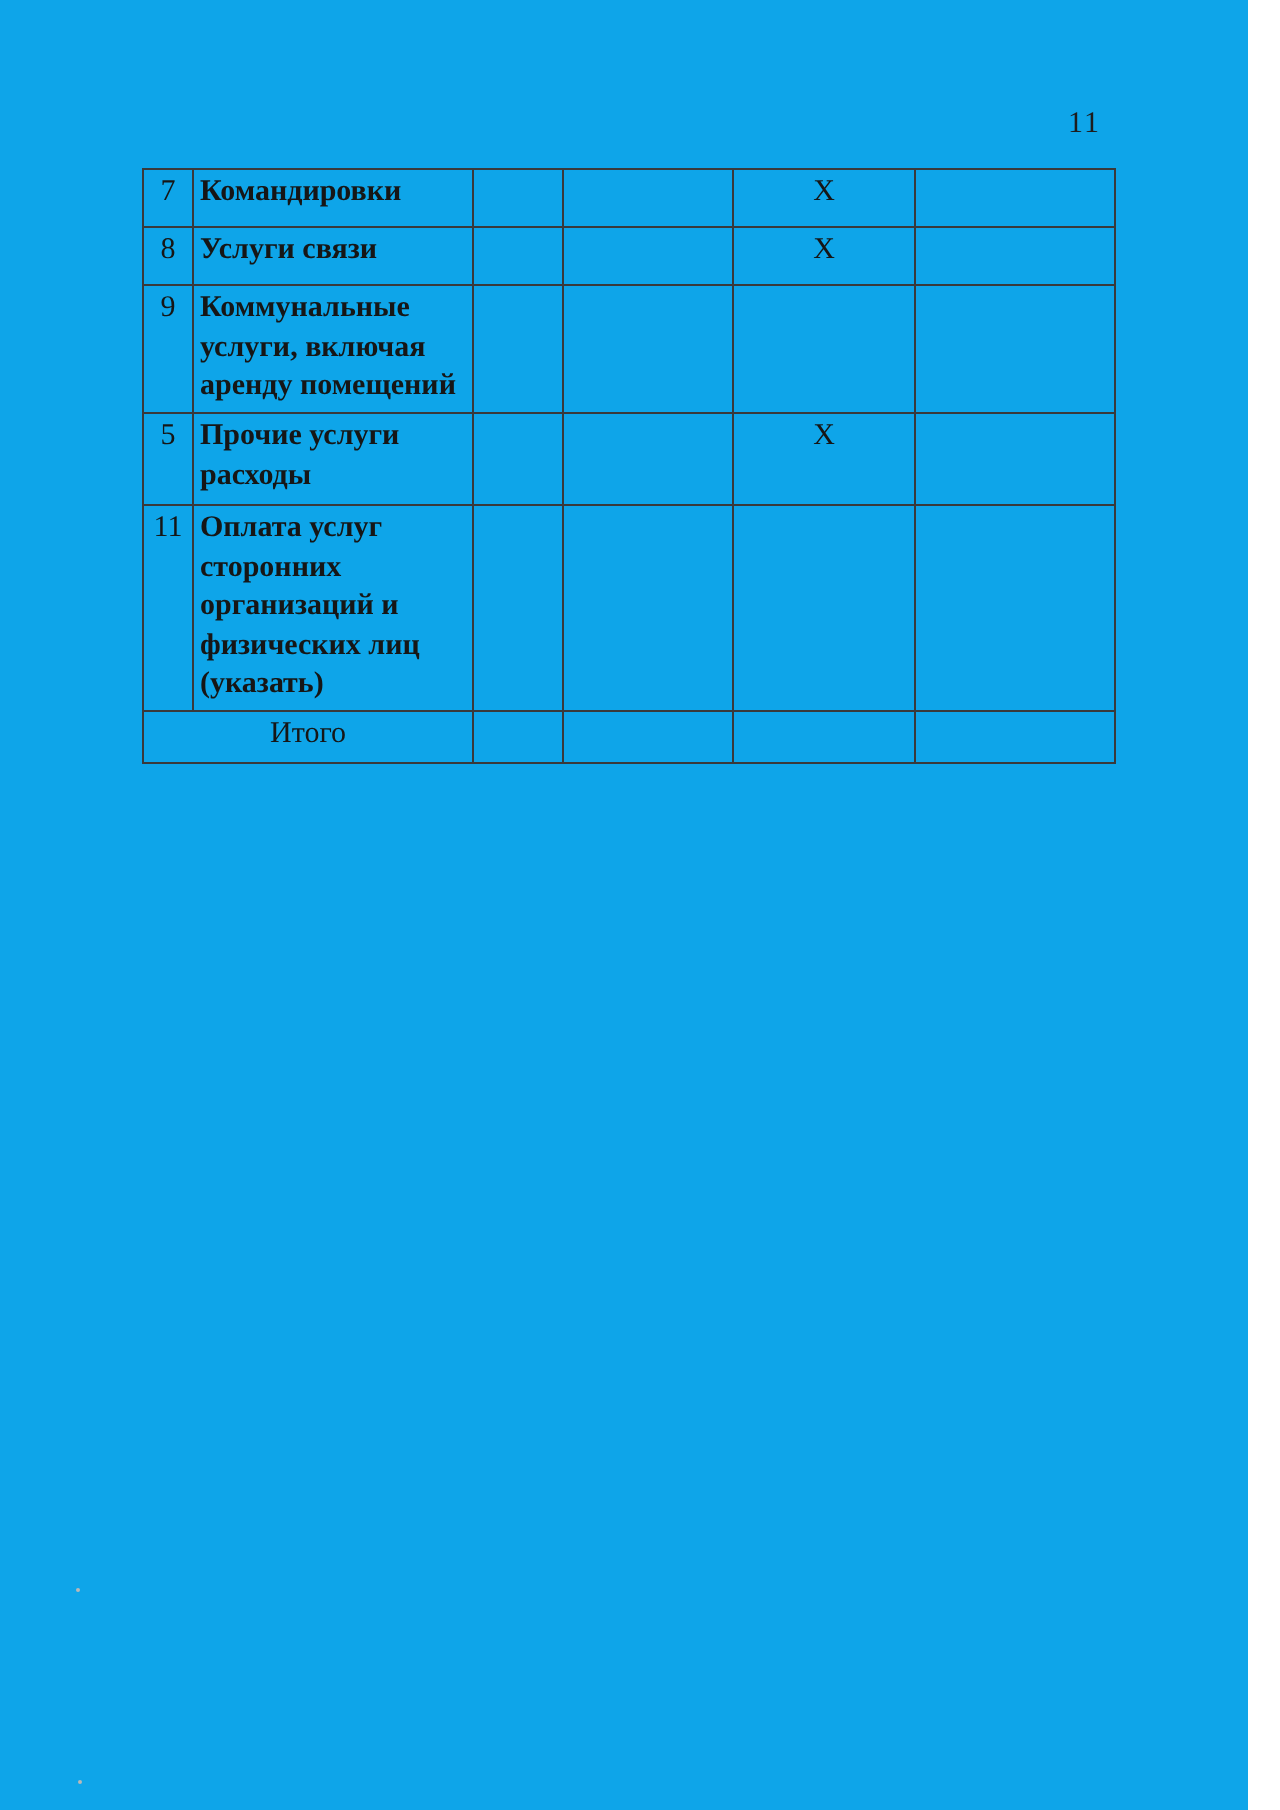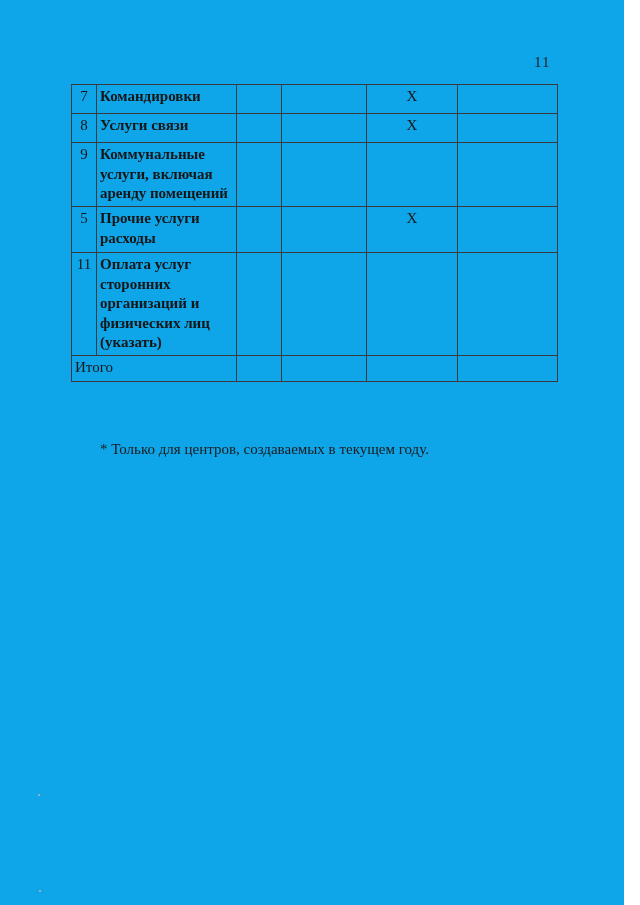--- a/index.html
+++ b/index.html
@@ -59,20 +59,21 @@
   tr.r-8  { height: 29px; }
   tr.r-9  { height: 64px; }
   tr.r-10 { height: 46px; }
   tr.r-11 { height: 95px; }
   tr.r-12 { height: 47px; }
   tr.r-total { height: 26px; }
   td.total-cell {
     vertical-align: middle;
     padding-left: 3px;
     font-size: 15.5px;
+    text-align: center;
   }
   .footnote {
     position: absolute;
     left: 100px;
     top: 439px;
     font-size: 15px;
     line-height: 20px;
     color: #1b1b1b;
   }
   
@@ -144,18 +145,17 @@
         <tr class="r-total">
           <td class="total-cell" colspan="2">Итого</td>
           <td class="val-cell"></td>
           <td class="val-cell"></td>
           <td class="val-cell"></td>
           <td class="val-cell"></td>
         </tr>
       </tbody>
   </table>
 
-  <div class="footnote">* Только для центров, создаваемых в текущем году.</div>
 
   <div class="speck" style="left:38px; top:794px;"></div>
   <div class="speck" style="left:39px; top:890px;"></div>
 
 </div>
 
 </body></html>

